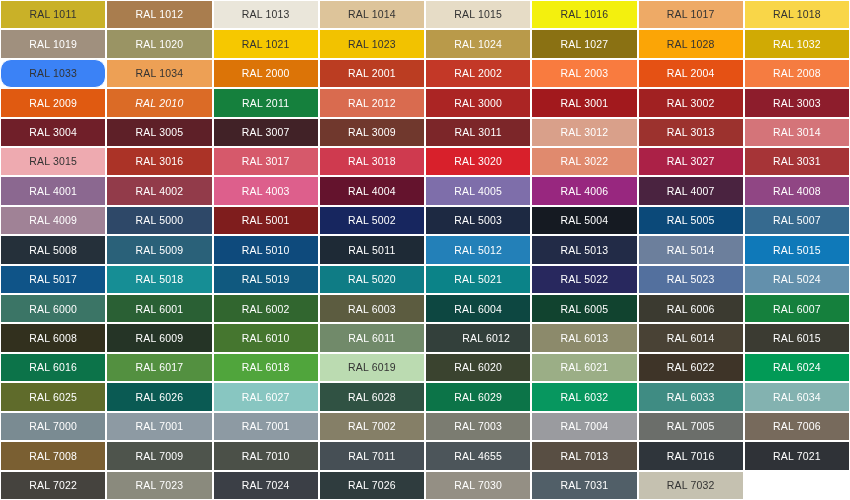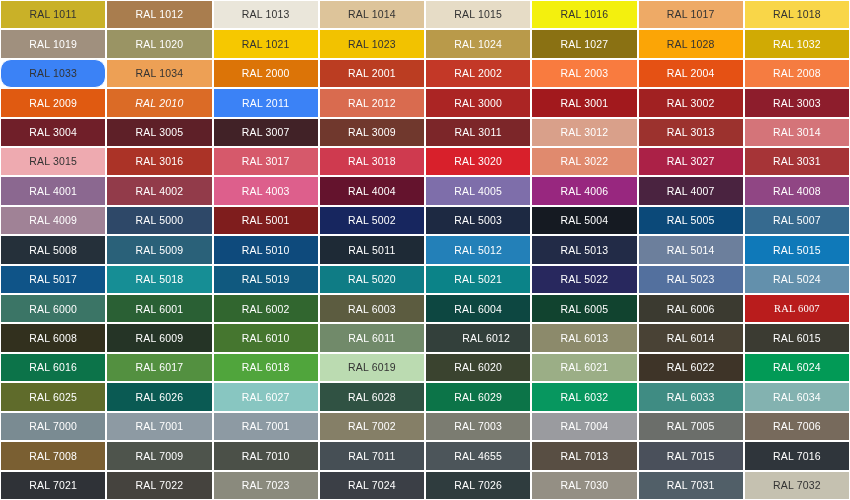--- a/index.html
+++ b/index.html
@@ -114,21 +114,21 @@
     </div>
     <div class="swatch" style="background-color: rgb(245, 124, 65);">
       <span class="lbl light-text">RAL 2008</span>
     </div>
     <div class="swatch" style="background-color: rgb(224, 90, 17);">
       <span class="lbl light-text">RAL 2009</span>
     </div>
     <div class="swatch" style="background-color: rgb(219, 107, 38); font-style: italic;">
       <span class="lbl light-text">RAL 2010</span>
     </div>
-    <div class="swatch" style="background-color: #3b82f6;">
+    <div class="swatch" style="background-color: #15803d;">
       <span class="lbl light-text">RAL 2011</span>
     </div>
     <div class="swatch" style="background-color: rgb(217, 107, 79);">
       <span class="lbl light-text">RAL 2012</span>
     </div>
     <div class="swatch" style="background-color: rgb(171, 37, 36);">
       <span class="lbl light-text">RAL 3000</span>
     </div>
     <div class="swatch" style="background-color: rgb(162, 25, 29);">
       <span class="lbl light-text">RAL 3001</span>
@@ -297,21 +297,21 @@
     </div>
     <div class="swatch" style="background-color: rgb(13, 71, 65);">
       <span class="lbl light-text">RAL 6004</span>
     </div>
     <div class="swatch" style="background-color: rgb(17, 67, 47);">
       <span class="lbl light-text">RAL 6005</span>
     </div>
     <div class="swatch" style="background-color: rgb(59, 58, 48);">
       <span class="lbl light-text">RAL 6006</span>
     </div>
-    <div class="swatch" style="background-color: #b91c1c; font-family: Liberation Serif, serif;">
+    <div class="swatch" style="background-color: #15803d;">
       <span class="lbl light-text">RAL 6007</span>
     </div>
     <div class="swatch" style="background-color: rgb(50, 48, 30);">
       <span class="lbl light-text">RAL 6008</span>
     </div>
     <div class="swatch" style="background-color: rgb(37, 52, 38);">
       <span class="lbl light-text">RAL 6009</span>
     </div>
     <div class="swatch" style="background-color: rgb(69, 118, 47);">
       <span class="lbl light-text">RAL 6010</span>
@@ -413,23 +413,20 @@
       <span class="lbl light-text">RAL 7010</span>
     </div>
     <div class="swatch" style="background-color: rgb(70, 79, 85);">
       <span class="lbl light-text">RAL 7011</span>
     </div>
     <div class="swatch" style="background-color: rgb(76, 85, 90);">
       <span class="lbl light-text">RAL 4655</span>
     </div>
     <div class="swatch" style="background-color: rgb(88, 78, 67);">
       <span class="lbl light-text">RAL 7013</span>
-    </div>
-    <div class="swatch" style="background-color: rgb(74, 80, 91);">
-      <span class="lbl light-text">RAL 7015</span>
     </div>
     <div class="swatch" style="background-color: rgb(47, 53, 59);">
       <span class="lbl light-text">RAL 7016</span>
     </div>
     <div class="swatch" style="background-color: rgb(47, 50, 55);">
       <span class="lbl light-text">RAL 7021</span>
     </div>
     <div class="swatch" style="background-color: rgb(69, 67, 62);">
       <span class="lbl light-text">RAL 7022</span>
     </div>

